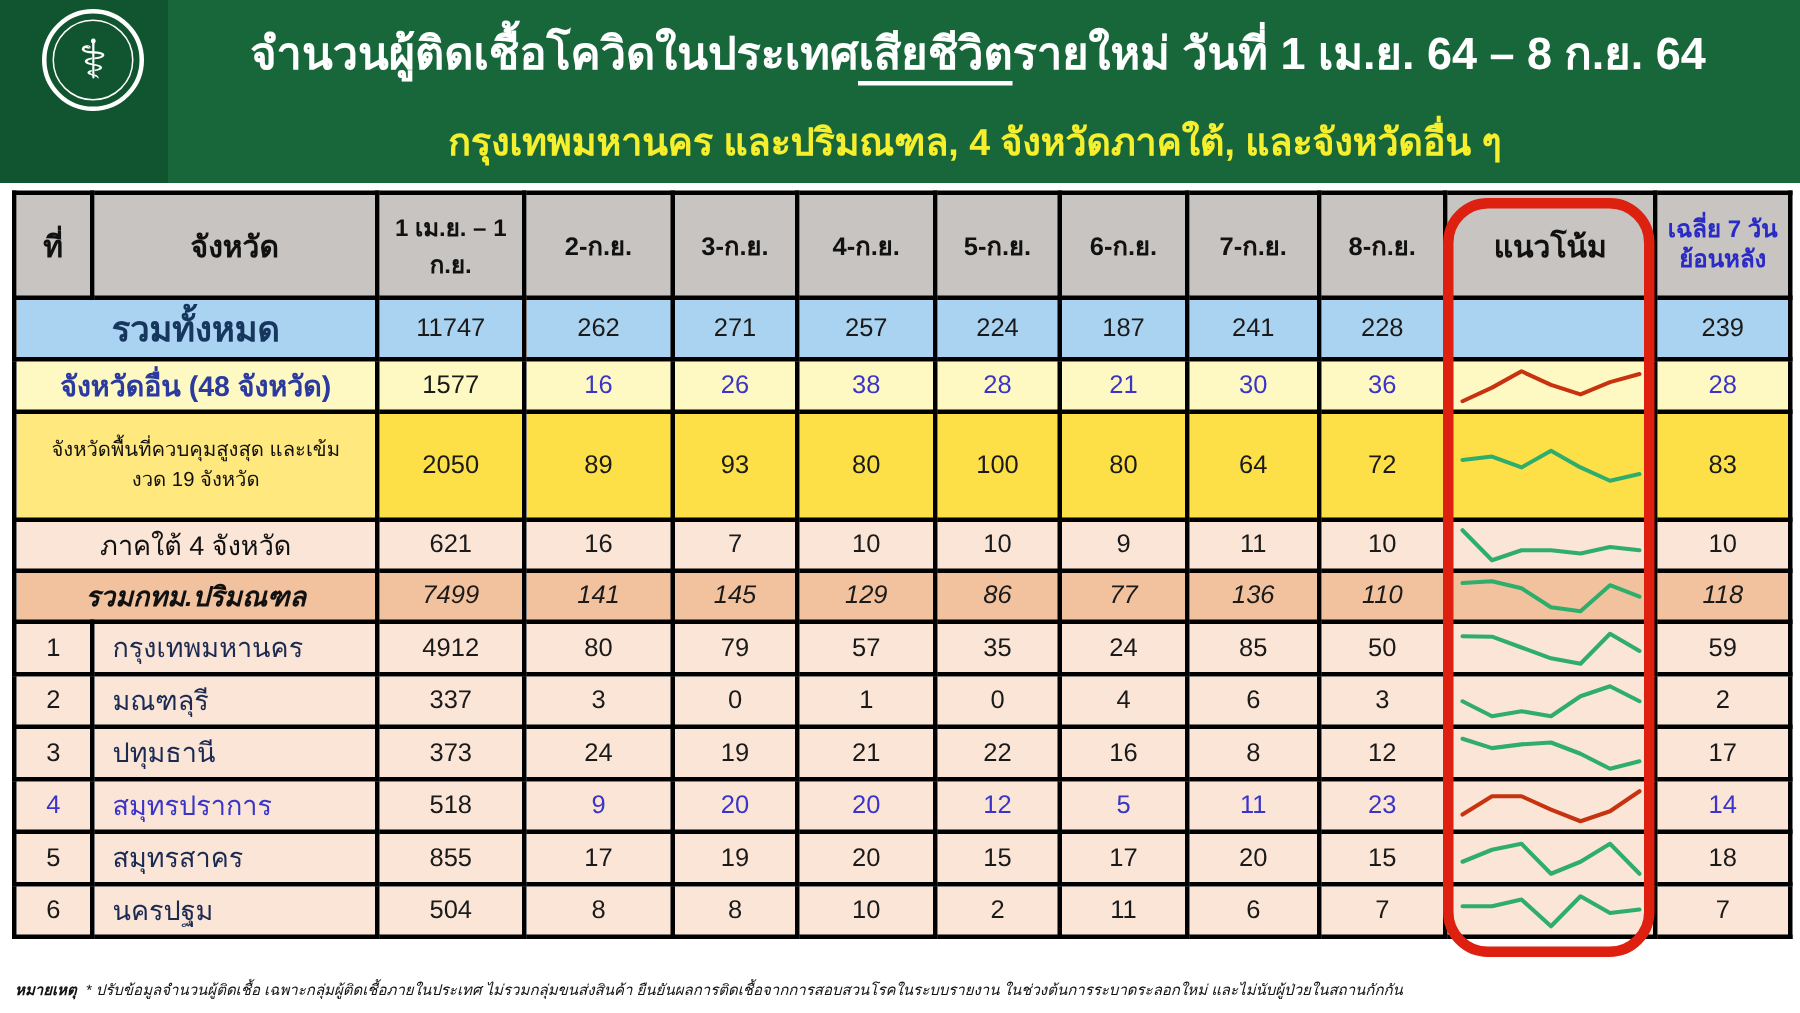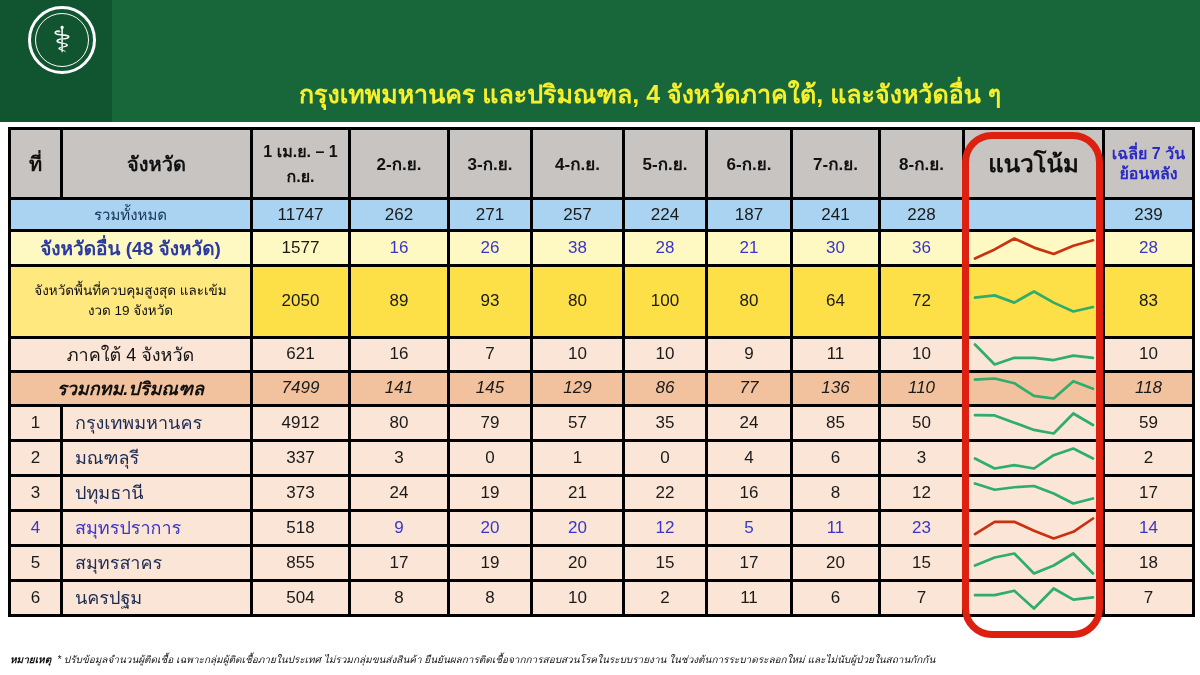--- a/index.html
+++ b/index.html
@@ -20,38 +20,38 @@
           color:#f6ef2d; font-size:25px; font-weight:bold; white-space:nowrap; }
 
   
   .tbl-wrap { position:absolute; left:8px; top:127px; }
   table { border-collapse:collapse; table-layout:fixed; }
   th, td { border:3px solid #000000; text-align:center; vertical-align:middle; overflow:hidden; padding:1px 2px; }
   thead tr { height:70px; }
   th { background:#c7c4c2; color:#111111; font-size:17px; font-weight:bold; }
   th.th-no, th.th-prov { font-size:20px; }
   th.th-period { font-size:16px; }
-  th.th-trend { font-size:24px; }
+  th.th-trend { font-size:20px; }
   th.th-avg { font-size:16px; color:#2a2ac4; line-height:1.25;text-align:center; }
 
   td.num { font-size:17px; color:#1a1a1a; }
   td.name-cell { text-align:left; padding-left:12px; font-size:18px; color:#1b2a52; }
   td.no-cell { font-size:17px; color:#1a1a1a; }
   td.label-cell { font-size:18px; color:#111111; }
   td.trend-cell { padding:0; }
 
   tr.row-total    { height:32px; }
   tr.row-other    { height:32px; }
   tr.row-control  { height:58px; }
   tr.row-south    { height:33px; }
   tr.row-metro    { height:30px;font-style:italic; }
   tr.row-province { height:35px; }
 
   .row-total td    { background:#a9d3f0; }
-  .row-total .label-cell { color:#17365d; font-weight:normal; font-size:15px; }
+  .row-total .label-cell { color:#17365d; font-weight:bold; font-size:23px; }
   .row-other td    { background:#fef9c3; }
   .row-other .label-cell { color:#2b3a9e; font-weight:bold; font-size:19px; }
   .row-control td  { background:#fde047; }
   .row-control .label-cell { background:#ffe87d; font-size:13.5px; line-height:1.5; padding:14px 14px; }
   .row-south td    { background:#fbe5d6; }
   .row-metro td    { background:#f2c29e; }
   .row-metro .label-cell { font-weight:bold; }
   .row-province td { background:#fbe5d6; }
 
   .blue-nums td.daily, .blue-nums td.avg, .blue-nums td.no-cell { color:#3a35c8; }
@@ -67,20 +67,23 @@
 </style>
 </head>
 <body>
 
 <div class="page">
 
   <div class="banner">
     <div class="banner-left-block"></div>
     <div class="logo">
       <div class="logo-inner">⚕</div>
+    </div>
+    <div class="banner-title">
+      <span>จำนวนผู้ติดเชื้อโควิดในประเทศ</span><span class="u">เสียชีวิต</span><span>รายใหม่  วันที่ 1 เม.ย. 64 – 8 ก.ย. 64</span>
     </div>
     <div class="banner-subtitle">กรุงเทพมหานคร และปริมณฑล, 4 จังหวัดภาคใต้, และจังหวัดอื่น ๆ</div>
   </div>
 
   <div class="tbl-wrap">
     <table>
       <colgroup>
         <col style="width:52px">
           <col style="width:190px">
           <col style="width:98px">

